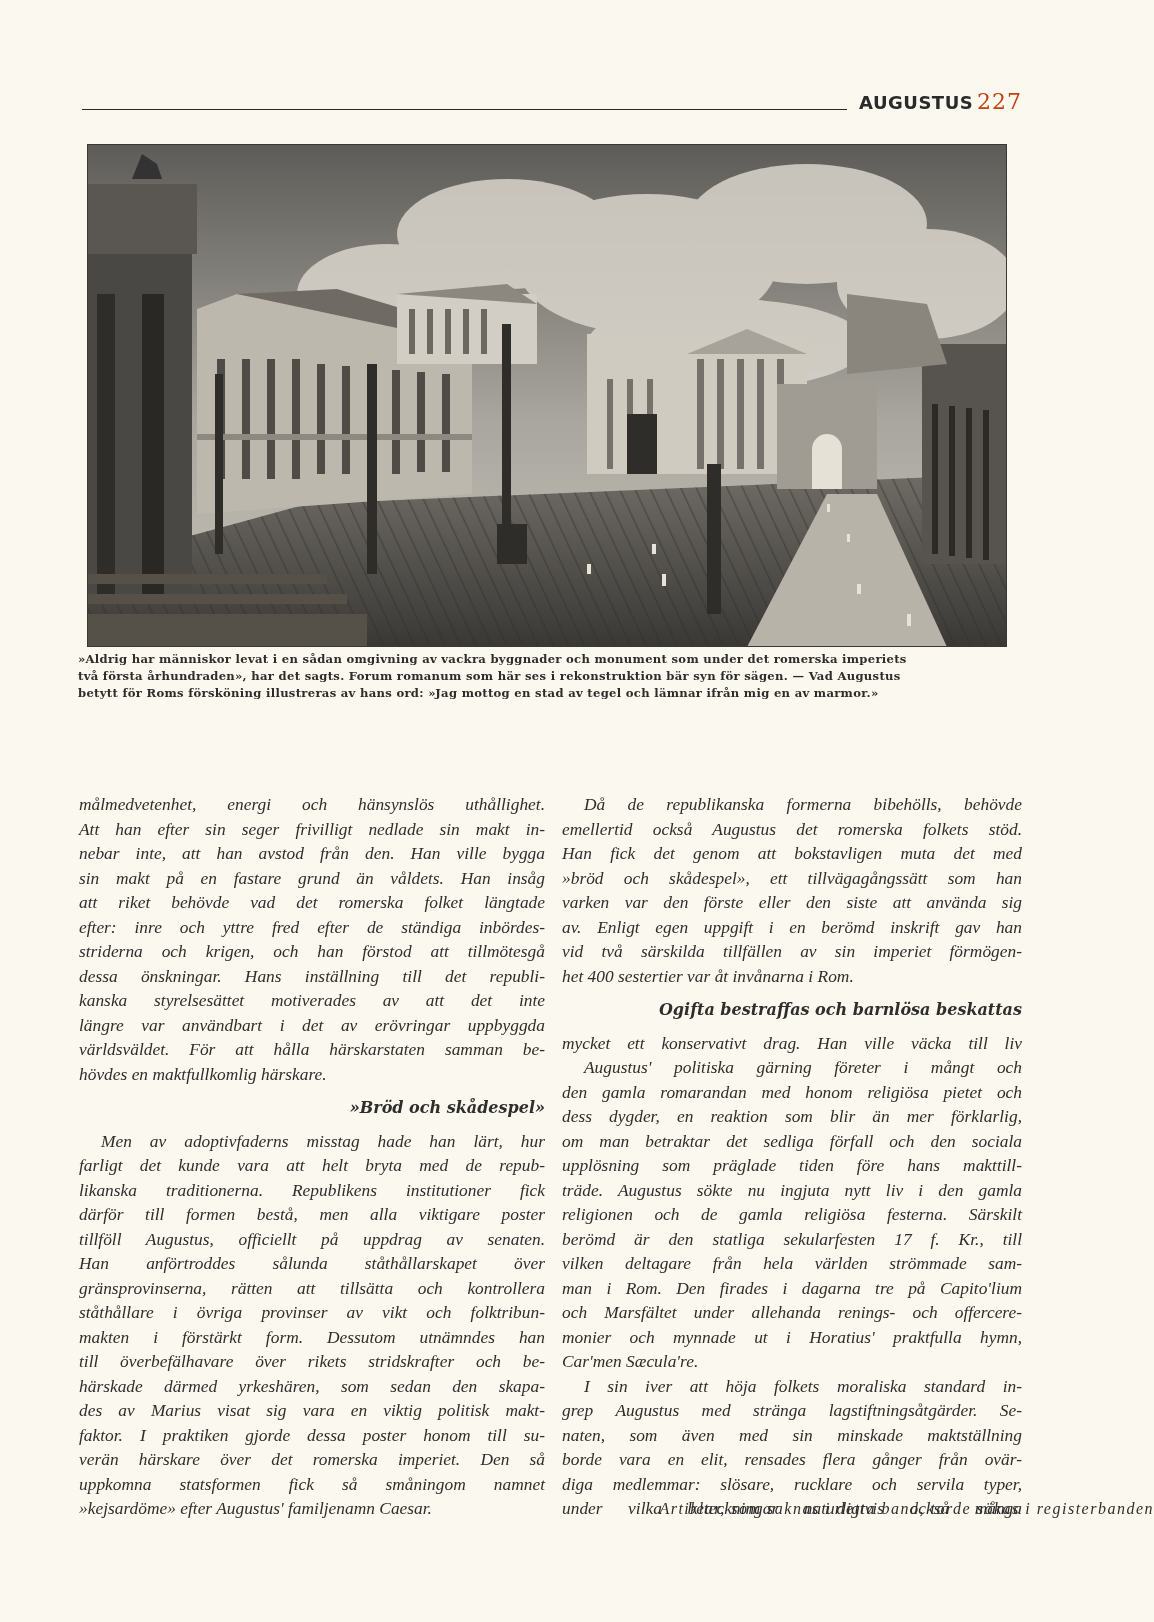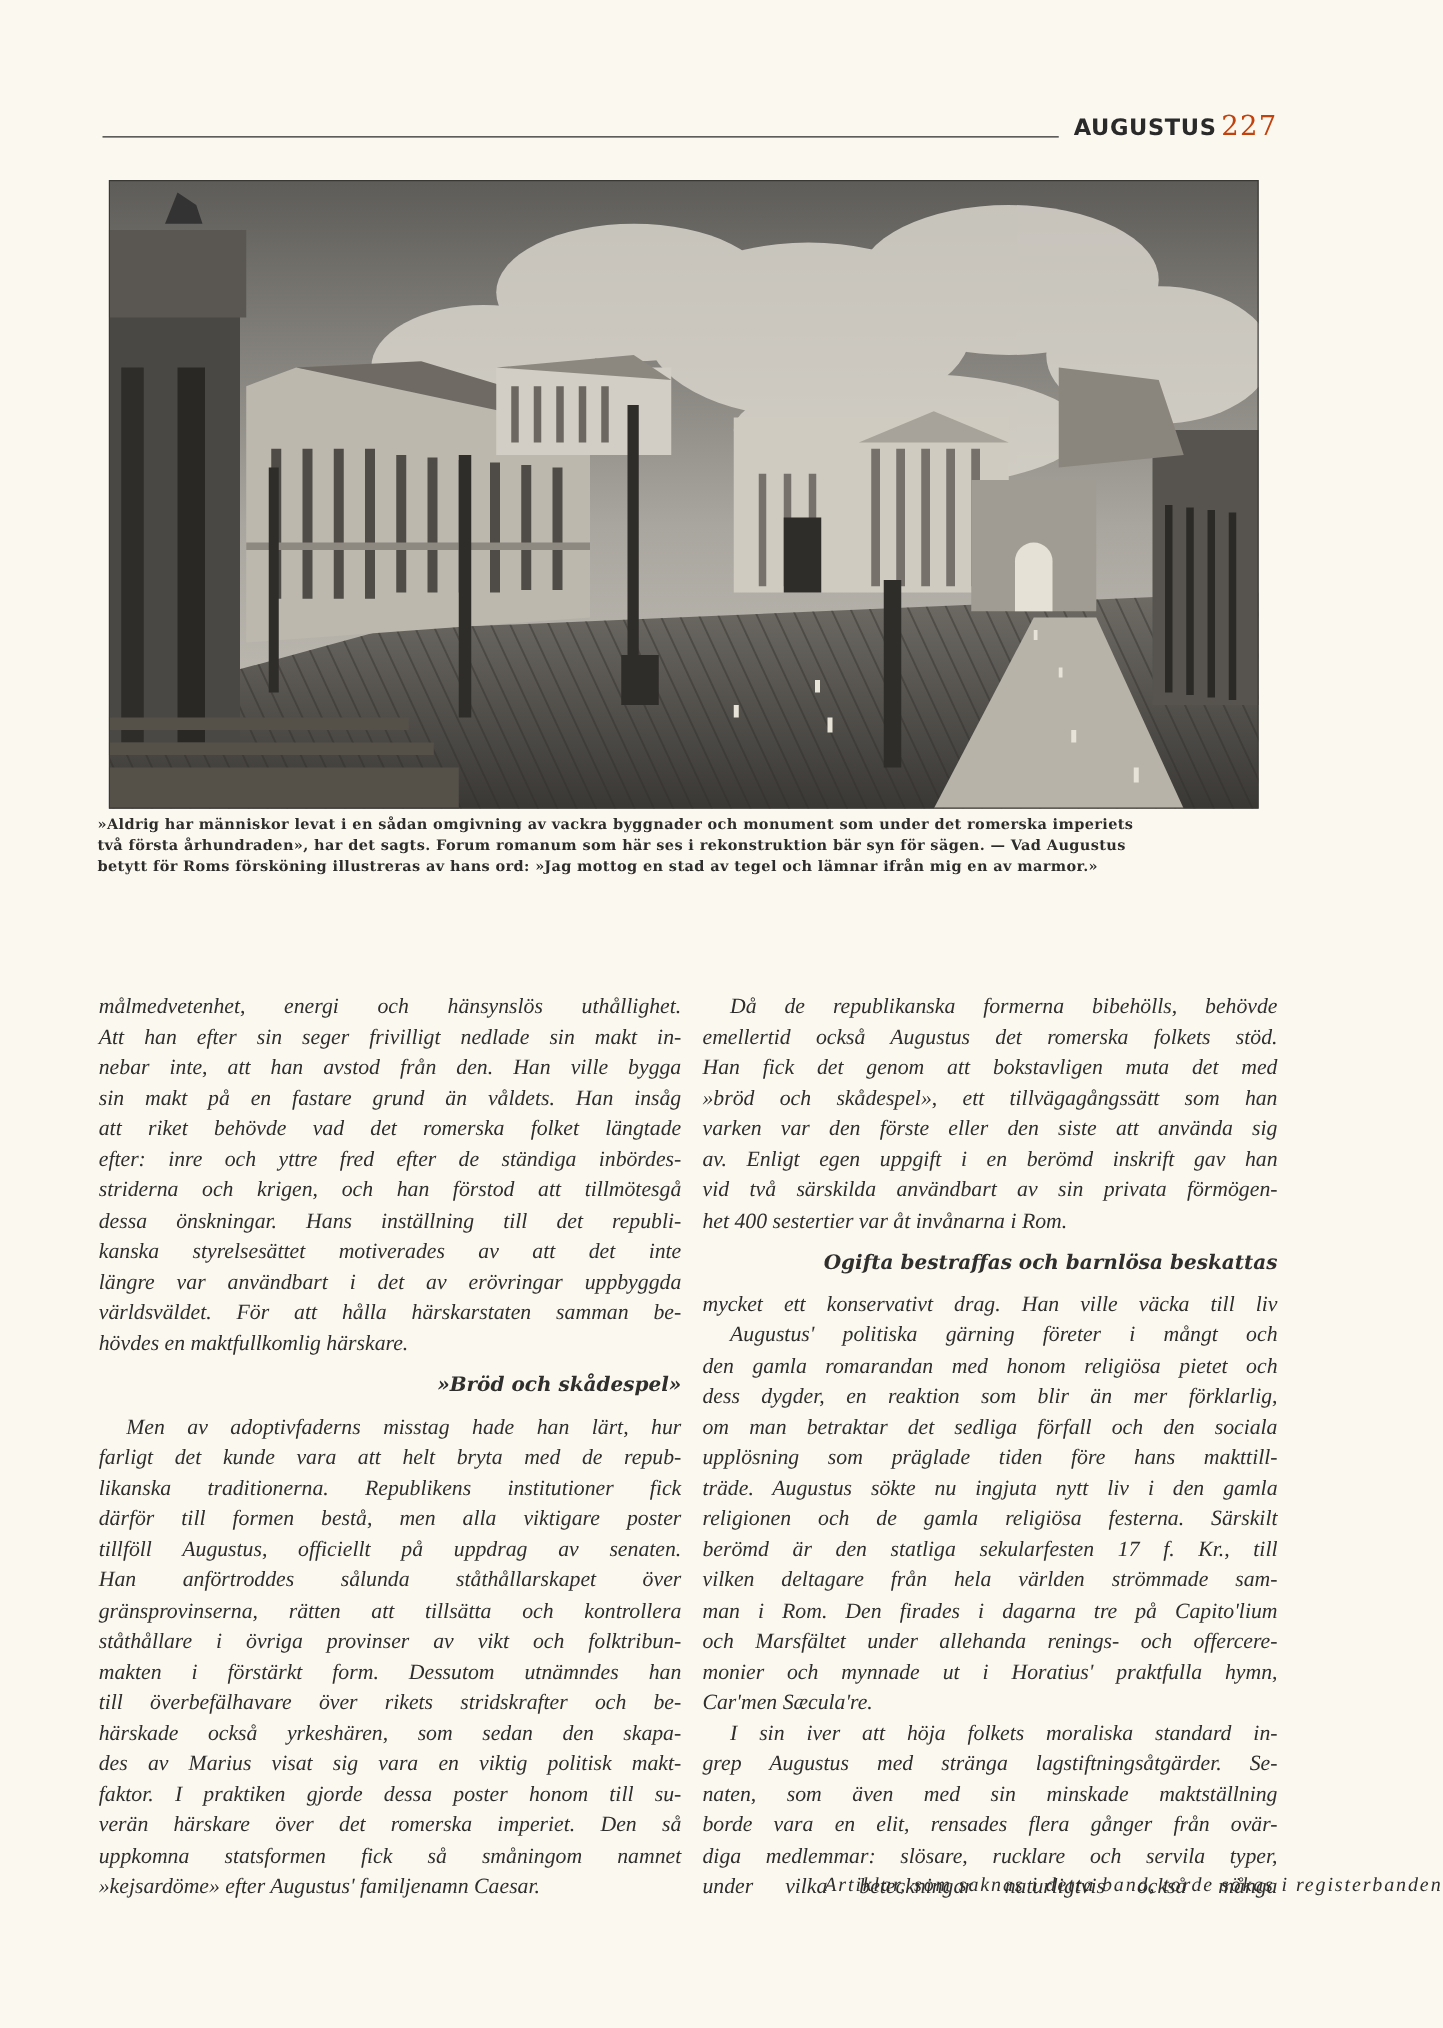--- a/index.html
+++ b/index.html
@@ -236,38 +236,38 @@
     <span class="line indent">Men av adoptivfaderns misstag hade han lärt, hur</span>
     <span class="line">farligt det kunde vara att helt bryta med de repub-</span>
     <span class="line">likanska traditionerna. Republikens institutioner fick</span>
     <span class="line">därför till formen bestå, men alla viktigare poster</span>
     <span class="line">tillföll Augustus, officiellt på uppdrag av senaten.</span>
     <span class="line">Han anförtroddes sålunda ståthållarskapet över</span>
     <span class="line">gränsprovinserna, rätten att tillsätta och kontrollera</span>
     <span class="line">ståthållare i övriga provinser av vikt och folktribun-</span>
     <span class="line">makten i förstärkt form. Dessutom utnämndes han</span>
     <span class="line">till överbefälhavare över rikets stridskrafter och be-</span>
-    <span class="line">härskade också yrkeshären, som sedan den skapa-</span>
+    <span class="line">härskade därmed yrkeshären, som sedan den skapa-</span>
     <span class="line">des av Marius visat sig vara en viktig politisk makt-</span>
     <span class="line">faktor. I praktiken gjorde dessa poster honom till su-</span>
     <span class="line">verän härskare över det romerska imperiet. Den så</span>
     <span class="line">uppkomna statsformen fick så småningom namnet</span>
     <span class="line last">»kejsardöme» efter Augustus' familjenamn Caesar.</span>
   </div>
 </div>
 
 <div class="column col-right">
   <div>
     <span class="line indent">Då de republikanska formerna bibehölls, behövde</span>
     <span class="line">emellertid också Augustus det romerska folkets stöd.</span>
     <span class="line">Han fick det genom att bokstavligen muta det med</span>
     <span class="line">»bröd och skådespel», ett tillvägagångssätt som han</span>
     <span class="line">varken var den förste eller den siste att använda sig</span>
     <span class="line">av. Enligt egen uppgift i en berömd inskrift gav han</span>
-    <span class="line">vid två särskilda användbart av sin privata förmögen-</span>
+    <span class="line">vid två särskilda tillfällen av sin imperiet förmögen-</span>
     <span class="line last">het 400 sestertier var åt invånarna i Rom.</span>
   </div>
   <span class="subhead">Ogifta bestraffas och barnlösa beskattas</span>
   <div>
     <span class="line">mycket ett konservativt drag. Han ville väcka till liv</span>
     <span class="line indent">Augustus' politiska gärning företer i mångt och</span>
     <span class="line">den gamla romarandan med honom religiösa pietet och</span>
     <span class="line">dess dygder, en reaktion som blir än mer förklarlig,</span>
     <span class="line">om man betraktar det sedliga förfall och den sociala</span>
     <span class="line">upplösning som präglade tiden före hans makttill-</span>

